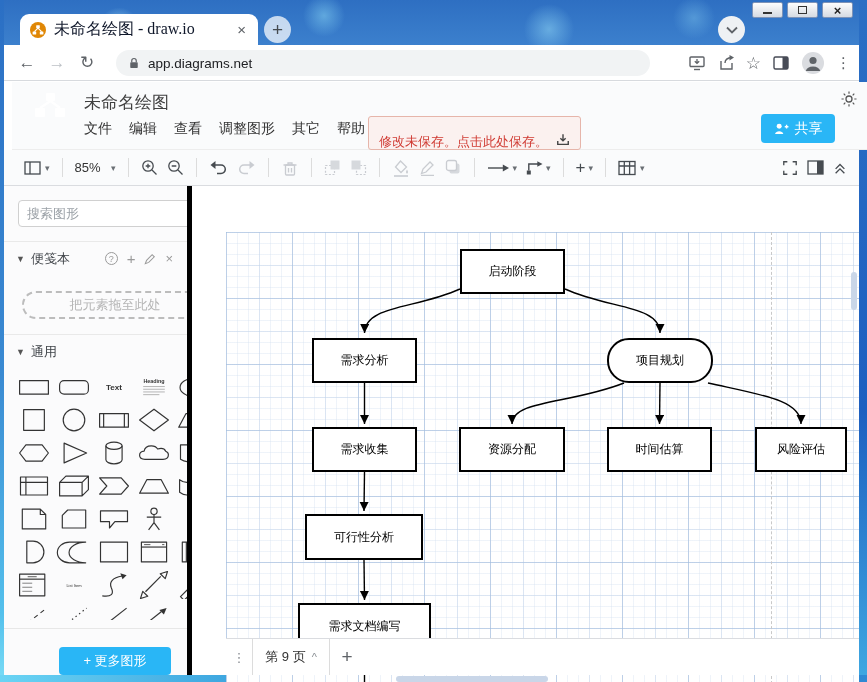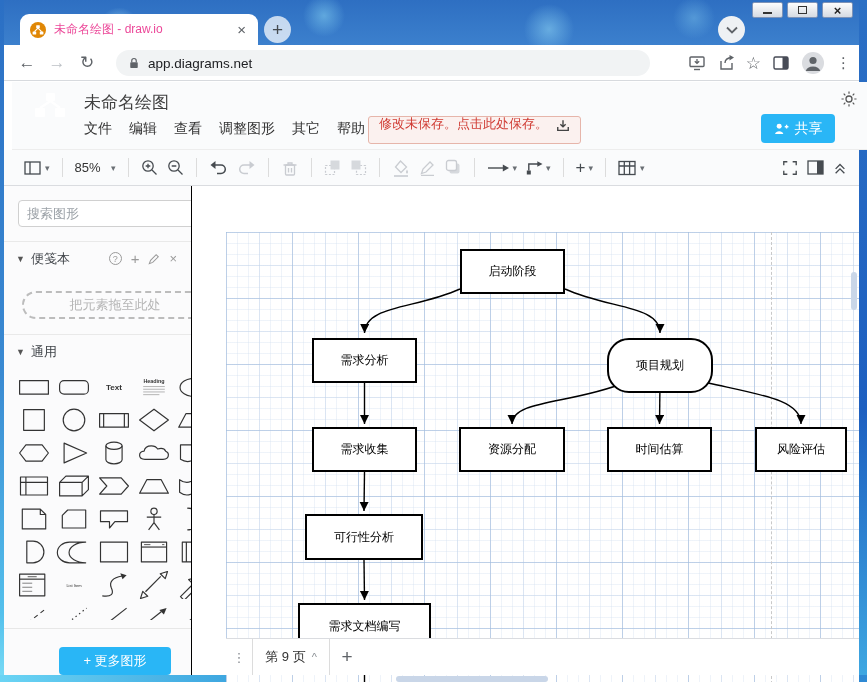--- a/index.html
+++ b/index.html
@@ -16,21 +16,21 @@
 
   
   .titlebar{left:0;top:0;width:855px;height:45px;
     background:
       radial-gradient(circle 28px at 115px 60%, rgba(150,210,240,.8), transparent 70%),
       radial-gradient(circle 30px at 320px 35%, rgba(120,195,235,.65), transparent 70%),
       radial-gradient(circle 36px at 545px 65%, rgba(135,205,240,.6), transparent 70%),
       radial-gradient(circle 30px at 690px 40%, rgba(110,180,228,.55), transparent 70%),
       linear-gradient(180deg,#2e6fc2,#3c80cd);}
   .tab{left:16px;top:14px;width:238px;height:31px;background:#fff;border-radius:9px 9px 0 0;display:flex;align-items:center;padding:0 8px 0 10px;}
-  .tab-title{font-size:12px;color:#ec4899;white-space:nowrap;overflow:hidden;flex:1;margin-left:8px;}
+  .tab-title{font-size:16px;color:#0f172a;white-space:nowrap;overflow:hidden;flex:1;margin-left:8px;font-family:Liberation Serif, serif;}
   .tab-close{color:#5f6368;font-size:15px;line-height:1;padding:1px 4px;border-radius:50%;cursor:pointer;}
   .favicon{width:16px;height:16px;flex:0 0 16px;}
   .newtab{left:260px;top:16px;width:27px;height:27px;border-radius:50%;background:rgba(255,255,255,.72);color:#454a4f;font-size:19px;display:flex;align-items:center;justify-content:center;}
   .tabsearch{left:714px;top:16px;width:27px;height:27px;border-radius:50%;background:#eef1f4;display:flex;align-items:center;justify-content:center;}
   .winbtns{right:6px;top:2px;display:flex;gap:4px;}
   .wbtn{width:31px;height:16px;background:linear-gradient(#fdfdfd,#d5dae2);border:1px solid #7d93b8;border-radius:2px;display:flex;align-items:center;justify-content:center;color:#222;font-size:11px;line-height:1;}
   .glyph-min{display:block;width:9px;height:7px;border-bottom:2px solid #333;}
   .glyph-max{display:block;width:9px;height:8px;border:1.5px solid #333;}
 
   
@@ -38,34 +38,34 @@
   .navic{font-size:17px;color:#5f6368;width:30px;text-align:center;}
   .navic.dis{color:#bdc1c6;}
   .urlpill{position:absolute;left:112px;top:5px;width:534px;height:26px;border-radius:13px;background:#f1f3f4;display:flex;align-items:center;padding:0 12px;text-align:center;}
   .urltxt{font-size:13.5px;color:#202124;margin-left:8px;}
   .bticons{position:absolute;right:8px;top:0;height:36px;display:flex;align-items:center;gap:11px;}
 
   
   .apphdr{left:8px;top:82px;width:855px;height:68px;background:#fafbfc;border-bottom:1px solid #ededed;}
   .doc-title{position:absolute;left:72px;top:9px;font-size:17px;color:#404040;}
   .menus{position:absolute;left:72px;top:38px;display:flex;gap:17px;font-size:14px;color:#333;}
-  .warnbox{position:absolute;left:356px;top:34px;height:28px;display:flex;align-items:flex-end;gap:8px;padding:10px 10px;background:#fbf1ef;border:1px solid #e6b5aa;border-radius:3px;font-size:13px;color:#d03c34;}
+  .warnbox{position:absolute;left:356px;top:34px;height:28px;display:flex;align-items:flex-start;gap:8px;padding:16px 10px;background:#fbf1ef;border:1px solid #e6b5aa;border-radius:3px;font-size:13px;color:#d03c34;}
   .sharebtn{position:absolute;left:749px;top:32px;width:74px;height:29px;background:#29b6f6;border-radius:4px;color:#fff;font-size:14px;display:flex;align-items:center;justify-content:center;gap:6px;}
   .sunic{position:absolute;left:828px;top:8px;}
 
   
   .apptb{left:0;top:150px;width:855px;height:36px;background:#fafbfc;border-bottom:1px solid #dadce0;display:flex;align-items:center;padding:0 12px 0 20px;gap:9px;}
   .ti{display:flex;align-items:center;gap:3px;color:#464b50;}
   .ti .caret{font-size:9px;color:#6a6f74;}
   .tsep{width:1px;height:19px;background:#dcdcdc;margin:0 3px;}
   .zoomlbl{font-size:13px;color:#333;}
   .spacer{flex:1;}
 
   
-  .sidebar{left:0;top:186px;width:188px;height:489px;background:#fbfbfc;border-right:1px solid #000000;overflow:hidden;}
+  .sidebar{left:0;top:186px;width:188px;height:489px;background:#fbfbfc;border-right:5px solid #000000;overflow:hidden;}
   .search{position:absolute;left:14px;top:14px;width:192px;height:27px;background:#fff;border:1px solid #d0d0d0;border-radius:4px;display:flex;align-items:center;padding:0 8px;}
   .search input{flex:1;border:0;outline:0;background:transparent;font-size:13px;color:#333;font-family:inherit;}
   .search input::placeholder{color:#9aa0a6;}
   .sec-div{position:absolute;left:0;width:222px;height:1px;background:#e9e9e9;}
   .sechdr{position:absolute;left:12px;display:flex;align-items:center;gap:6px;font-size:13px;color:#3f4348;}
   .sechdr .tri{font-size:9px;color:#555;}
   .sp-icons{position:absolute;right:14px;display:flex;align-items:center;gap:9px;color:#9a9a9a;font-size:13px;}
   .qcirc{width:13px;height:13px;border:1px solid #9a9a9a;border-radius:50%;font-size:9px;display:inline-flex;align-items:center;justify-content:center;}
   .dropzone{position:absolute;left:18px;top:105px;width:186px;height:28px;border:2px dashed #bcbcbc;border-radius:15px;display:flex;align-items:center;justify-content:center;font-size:13px;color:#b5b5b5;}
   .shapes{position:absolute;left:10px;top:184px;width:202px;height:250px;display:grid;grid-template-columns:repeat(5,40px);grid-auto-rows:33px;overflow:hidden;}
@@ -609,21 +609,21 @@
             <path d="M 138.5 240 L 138 279" class="dedge" marker-end="url(#arrowhead)"></path>
             <path d="M 138 328 L 138.5 368" class="dedge" marker-end="url(#arrowhead)"></path>
             <path d="M 138.5 417 L 138.5 452" class="dedge"></path>
             <path d="M 398 151 C 345 172 286 168 286 192" class="dedge" marker-end="url(#arrowhead)"></path>
             <path d="M 434 151 L 433.5 192" class="dedge" marker-end="url(#arrowhead)"></path>
             <path d="M 482 151 C 536 163 575 168 575 192" class="dedge" marker-end="url(#arrowhead)"></path>
           </svg>
         <div id="nodes-layer" style="position:absolute;left:0;top:0;width:633px;height:452px;">
             <div class="dnode" style="left: 234px; top: 17px; width: 105px; height: 45px;">启动阶段</div>
             <div class="dnode" style="left: 86px; top: 106px; width: 105px; height: 45px;">需求分析</div>
-            <div class="dnode" style="left: 381px; top: 106px; width: 106px; height: 55px; border-radius: 22px;">项目规划</div>
+            <div class="dnode" style="left: 381px; top: 106px; width: 106px; height: 45px; border-radius: 22px;">项目规划</div>
             <div class="dnode" style="left: 86px; top: 195px; width: 105px; height: 45px;">需求收集</div>
             <div class="dnode" style="left: 233px; top: 195px; width: 106px; height: 45px;">资源分配</div>
             <div class="dnode" style="left: 381px; top: 195px; width: 105px; height: 45px;">时间估算</div>
             <div class="dnode" style="left: 529px; top: 195px; width: 92px; height: 45px;">风险评估</div>
             <div class="dnode" style="left: 79px; top: 282px; width: 118px; height: 46px;">可行性分析</div>
             <div class="dnode" style="left: 72px; top: 371px; width: 133px; height: 46px;">需求文档编写</div>
           </div>
         <div class="vscroll"></div>
         <div class="hscroll"></div>
       </div>

